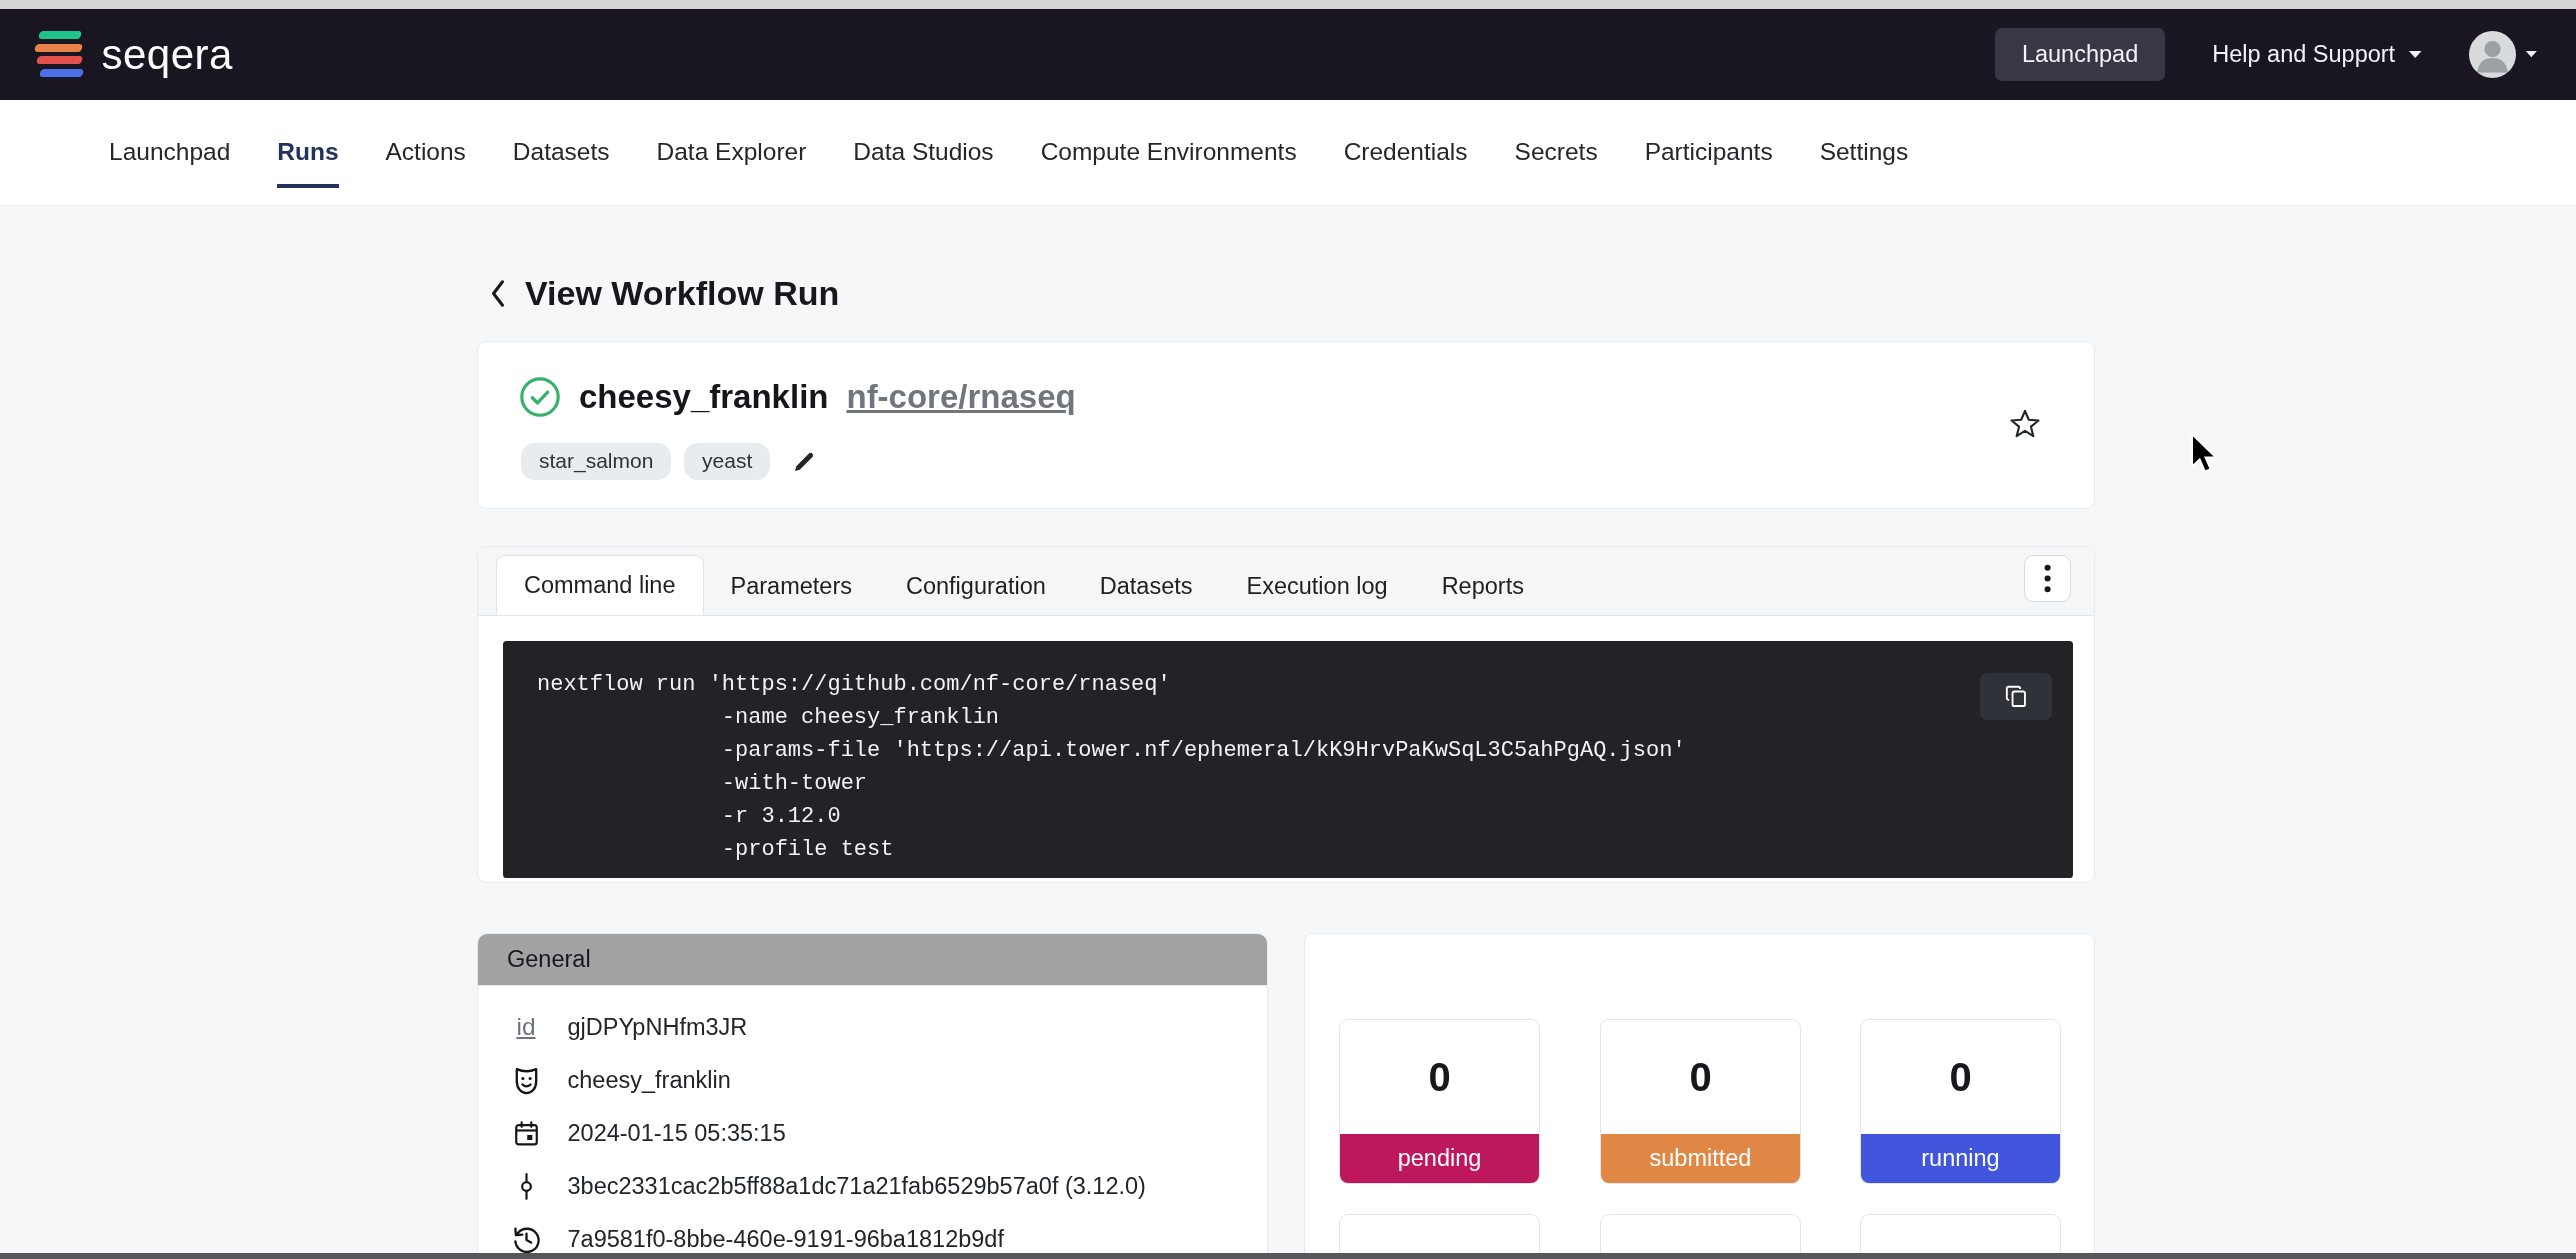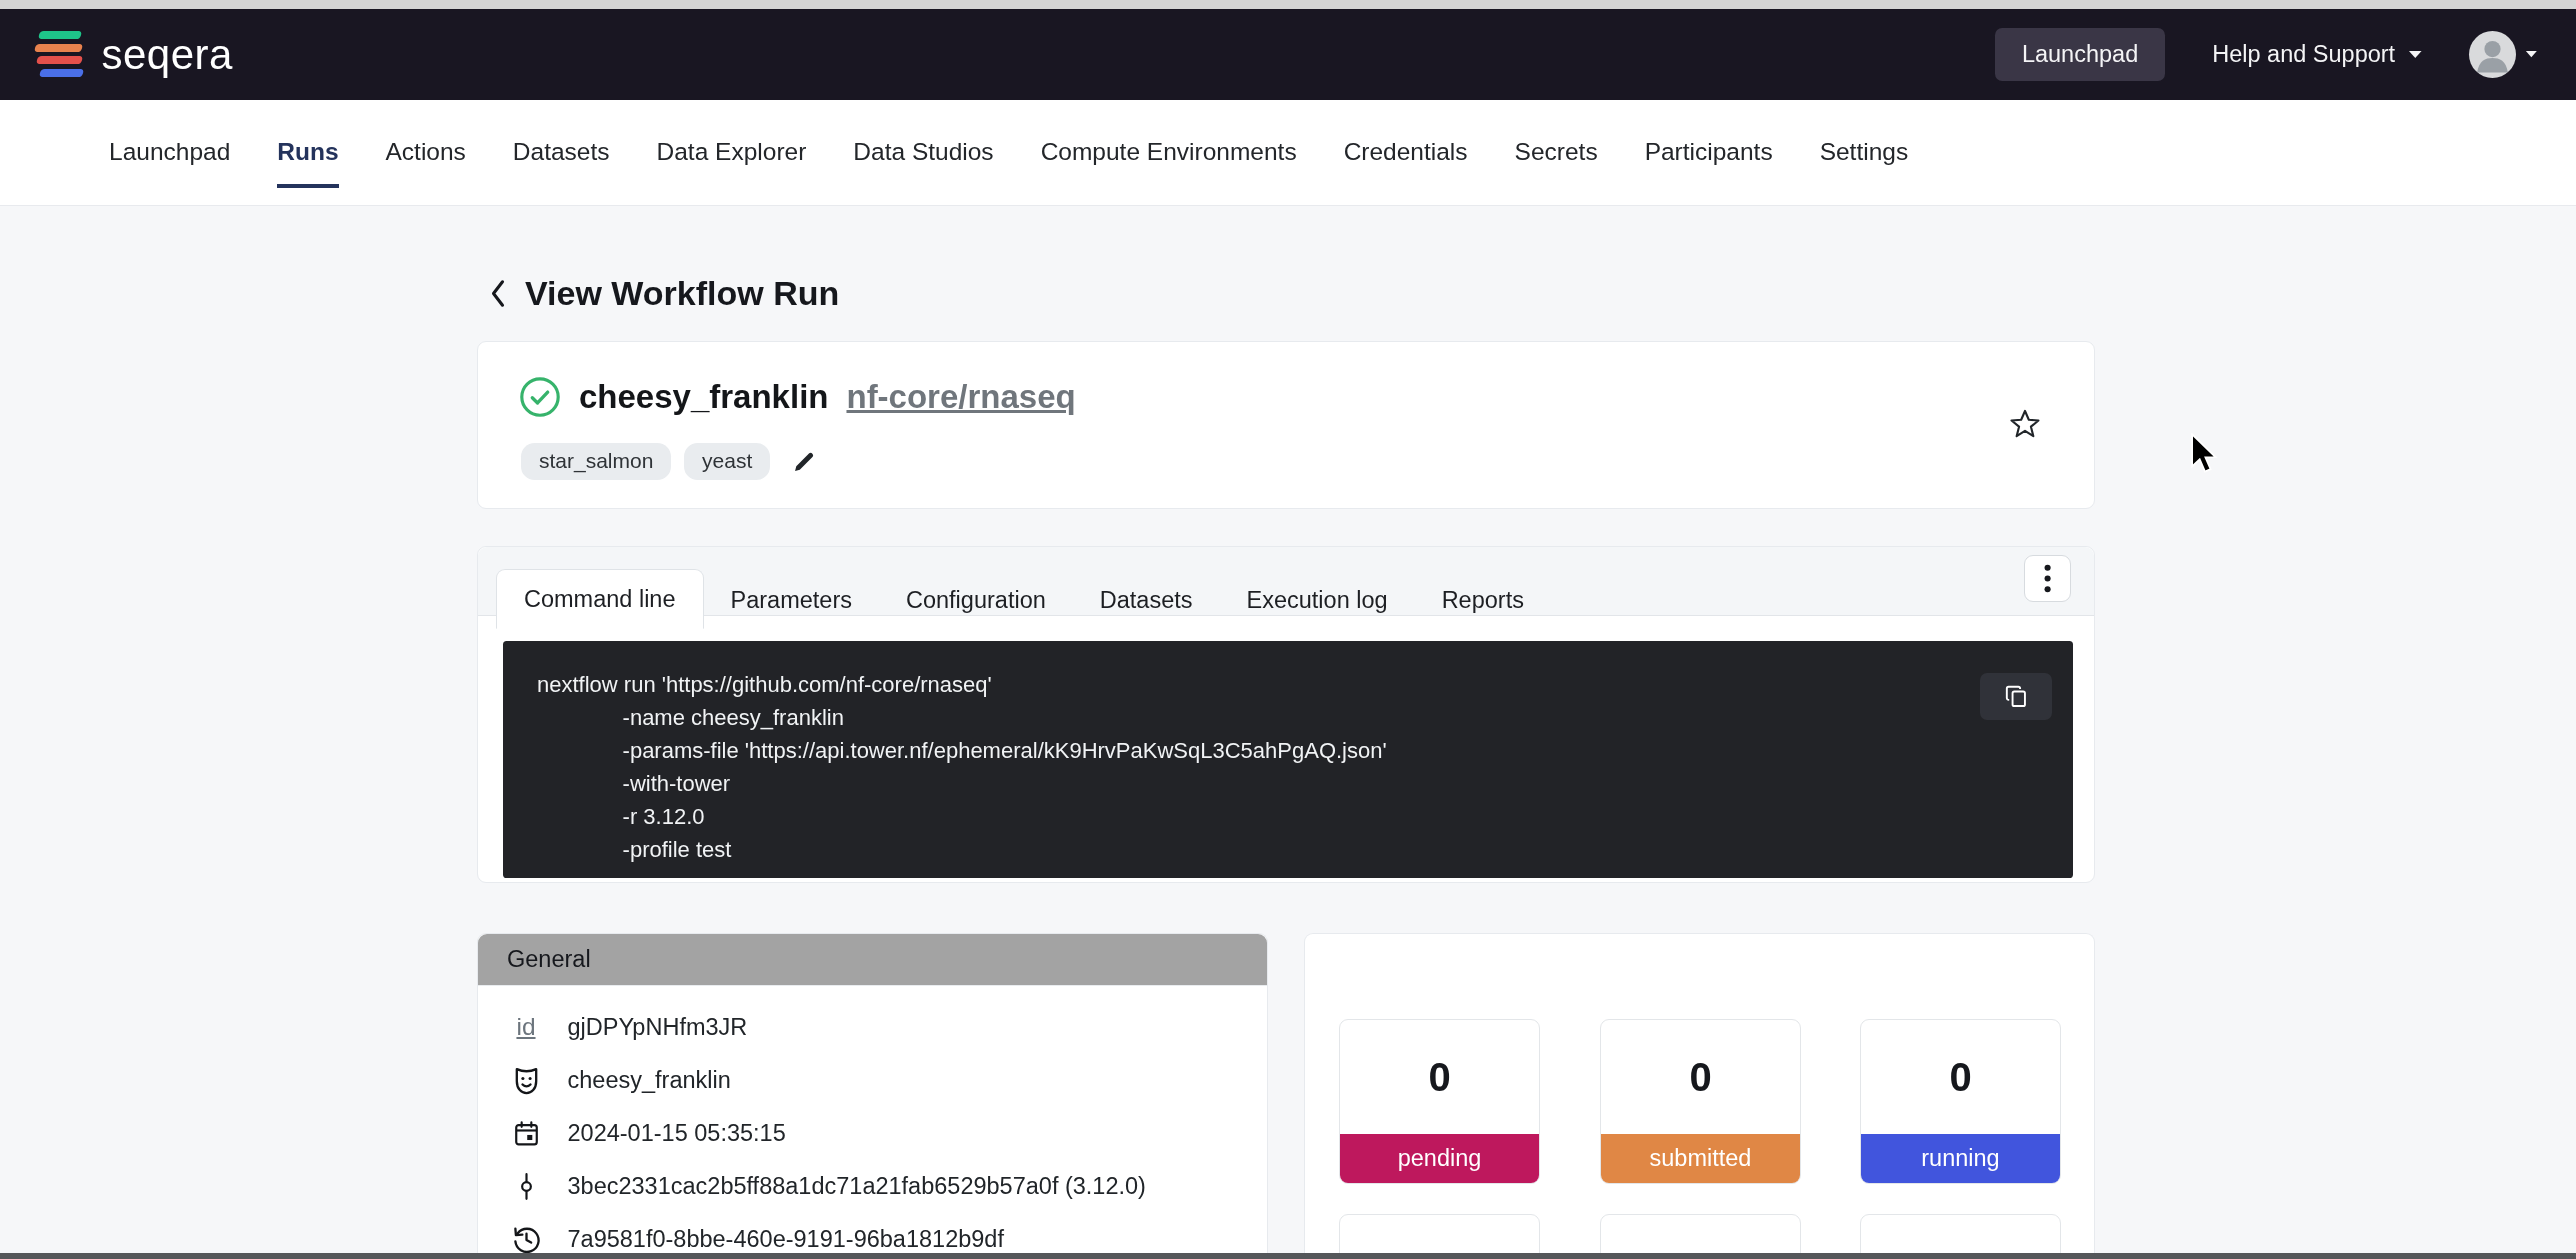--- a/index.html
+++ b/index.html
@@ -46,25 +46,25 @@
   .sum-row1{position:absolute;left:41px;top:34px;display:flex;align-items:center;gap:18px;}
   .run-name{font-size:33px;font-weight:700;color:#141619;}
   .run-pipeline{font-size:33px;font-weight:600;color:#70767c;text-decoration:underline;}
   .sum-row2{position:absolute;left:43px;top:101px;display:flex;align-items:center;gap:12.7px;}
   .pill{background:#e9ecef;color:#2f3337;border-radius:13.6px;padding:6.3px 18px;font-size:21px;}
   .star-btn{position:absolute;right:49px;top:62px;width:40px;height:40px;display:flex;align-items:center;justify-content:center;}
 
   
   .detail-card{left:477px;top:546px;width:1618px;height:337px;}
   .tabstrip{position:absolute;left:0;right:0;top:0;height:69px;background:#f4f6f8;border-bottom:0.9px solid #e2e5e9;border-radius:9px 9px 0 0;display:flex;align-items:flex-end;padding-left:18px;box-sizing:border-box;}
-  .dtab{height:58px;line-height:58px;padding:0 27px;font-size:23.5px;color:#1d1f23;position:relative;top:14px;cursor:pointer;}
+  .dtab{height:58px;line-height:58px;padding:0 27px;font-size:23.5px;color:#1d1f23;position:relative;top:0;cursor:pointer;}
   .dtab.active{background:#fff;border:0.9px solid #dfe3e7;border-bottom:0.9px solid #fff;border-radius:9px 9px 0 0;}
   .kebab-btn{position:absolute;top:8.2px;right:22.6px;width:47px;height:47px;background:#fff;border:0.9px solid #d7dbdf;border-radius:9px;display:flex;align-items:center;justify-content:center;box-sizing:border-box;}
   .codeblock{position:absolute;left:25px;top:94px;width:1570px;height:237px;background:#222327;border-radius:3.6px;box-sizing:border-box;}
-  .codeblock pre{margin:0;padding:27px 0 0 34px;font-family:Liberation Sans, sans-serif;font-size:22px;line-height:33px;color:#f1f3f5;white-space:pre;}
+  .codeblock pre{margin:0;padding:27px 0 0 34px;font-family:Liberation Mono, monospace;font-size:22px;line-height:33px;color:#f1f3f5;white-space:pre;}
   .copy-btn{position:absolute;top:32px;right:21px;width:72px;height:47px;background:#303239;border-radius:7.2px;display:flex;align-items:center;justify-content:center;}
 
   
   .gen-card{left:477px;top:933px;width:791px;height:344px;border-bottom:none;border-radius:9px 9px 0 0;}
   .stat-card{left:1304px;top:933px;width:791px;height:344px;border-bottom:none;border-radius:9px 9px 0 0;}
   .card-head{height:51px;background:#a3a3a3;border-bottom:0.9px solid #e9ecef;display:flex;align-items:center;padding-left:29px;font-size:23.5px;color:#16181d;border-radius:9px 9px 0 0;}
   .gen-body{padding-top:14.5px;}
   .g-row{display:flex;align-items:center;height:53px;padding-left:30px;gap:23.5px;font-size:23.5px;color:#212529;}
   .g-ico{width:36px;display:flex;justify-content:center;align-items:center;color:#16181d;}
   .g-id{color:#6c757d;font-size:24.5px;text-decoration:underline;}

